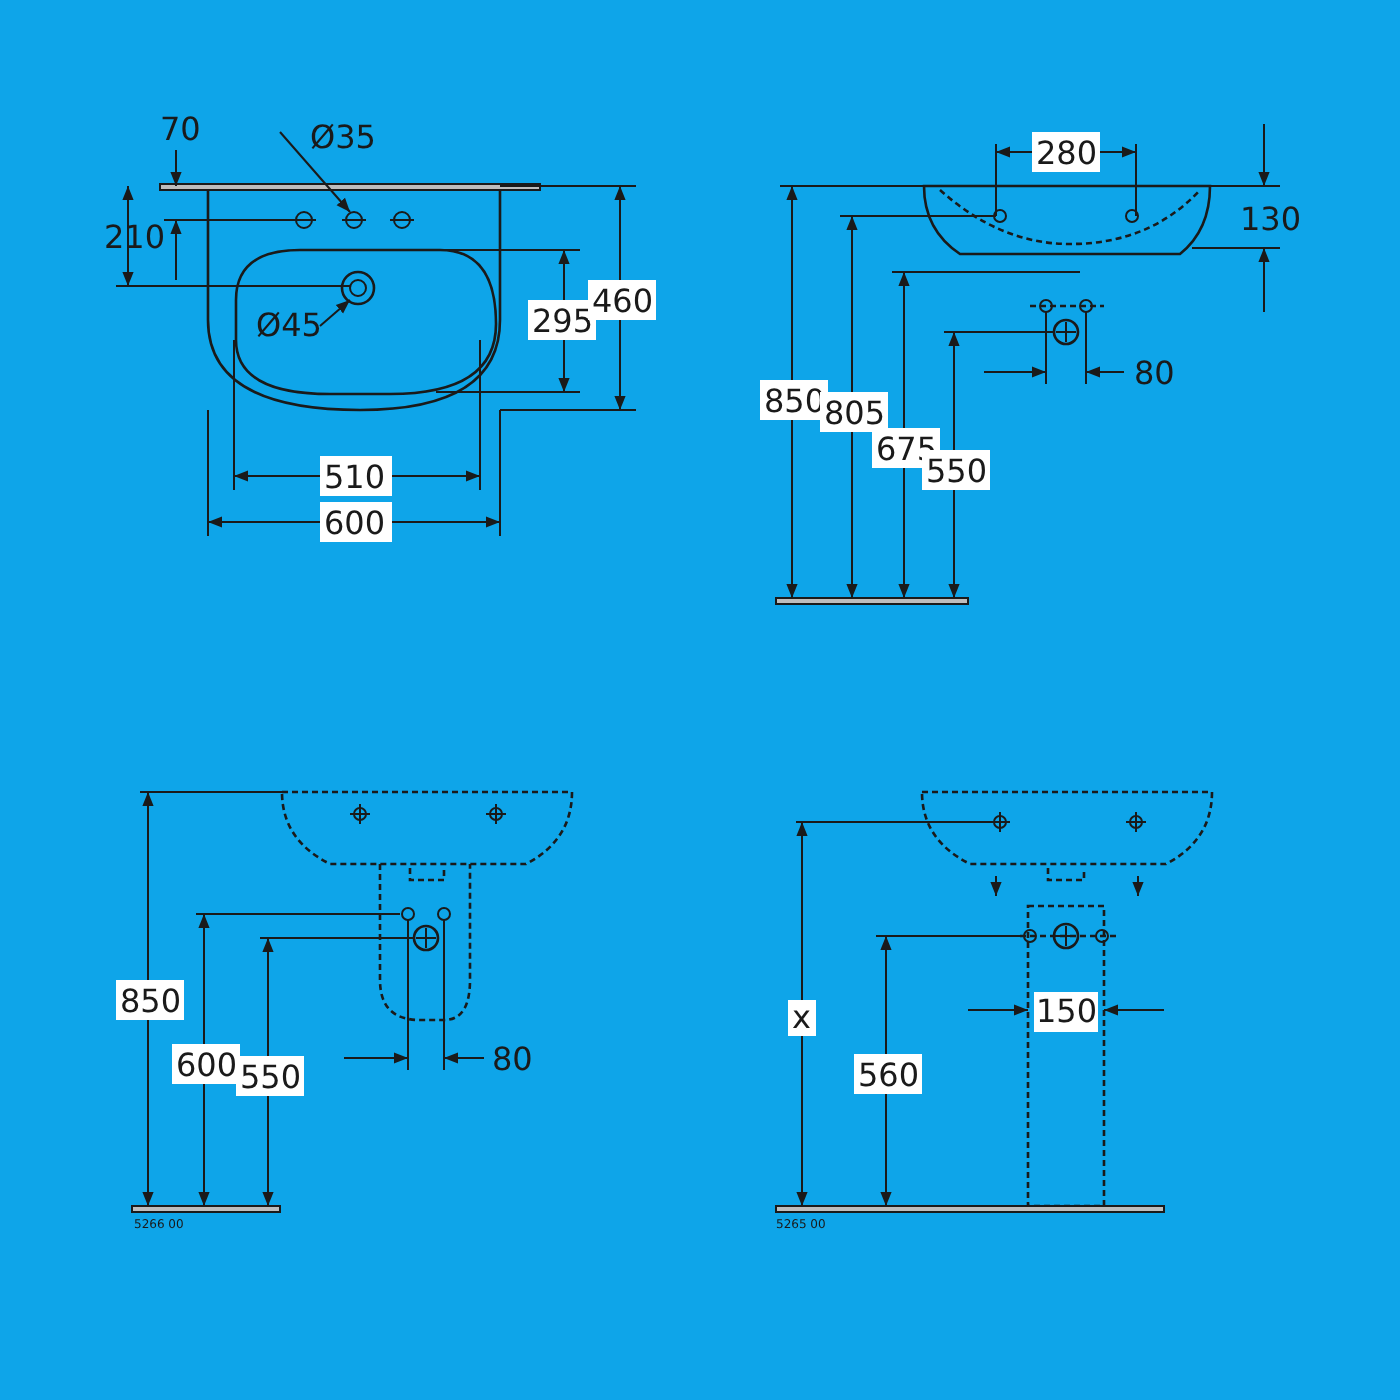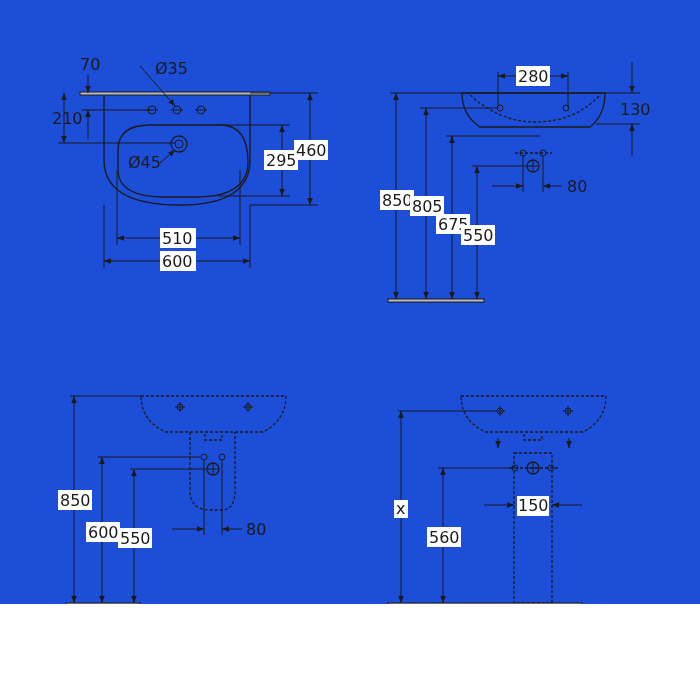--- a/index.html
+++ b/index.html
@@ -1,16 +1,16 @@
 <!DOCTYPE html>
 <html><head>
 <meta charset="utf-8">
 <style>
   html, body { margin: 0; padding: 0; background: #ffffff; }
-  #canvas { position: relative; width: 700px; height: 604px; background: #1d4ed8; overflow: hidden; }
+  #canvas { position: relative; width: 700px; height: 700px; background: #0ea5e9; overflow: hidden; }
   svg { position: absolute; left: 0; top: 0; }
   .ln { stroke: #1a1a1a; stroke-width: 1.3; fill: none; }
   .thin { stroke: #1a1a1a; stroke-width: 1; fill: none; }
   .dash { stroke: #1a1a1a; stroke-width: 1.3; fill: none; stroke-dasharray: 3 2; }
   .floor { stroke: #1a1a1a; stroke-width: 1; fill: #bdbdbd; }
   .lbl { font-family: "DejaVu Sans", sans-serif; font-size: 16px; fill: #1a1a1a; }
   .small { font-family: "DejaVu Sans", sans-serif; font-size: 6px; fill: #1a1a1a; }
   .bg { fill: #ffffff; }
 </style>
 </head>

